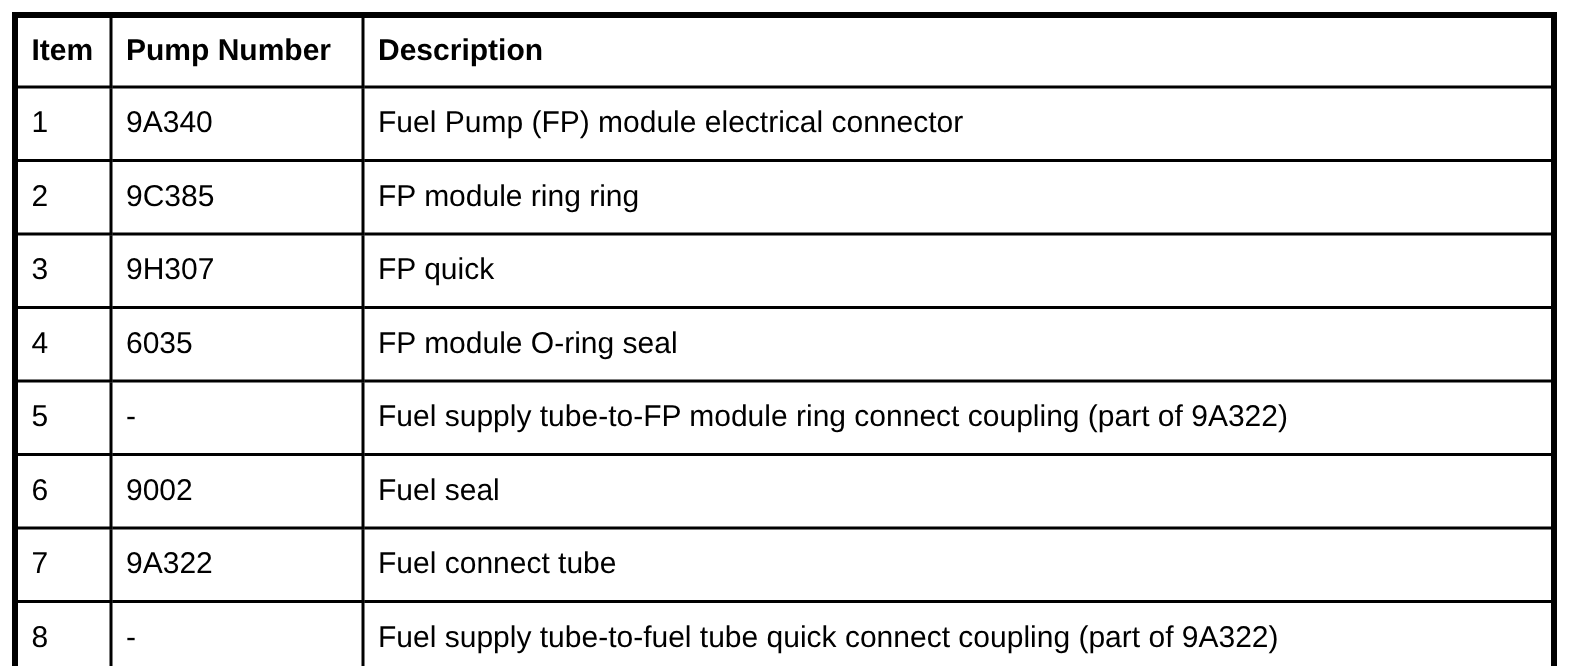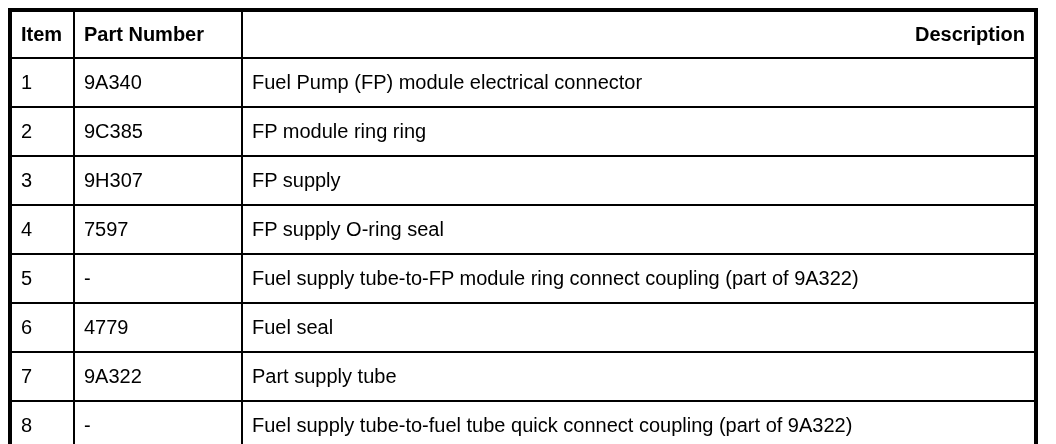--- a/index.html
+++ b/index.html
@@ -54,21 +54,21 @@
     font-weight: bold;
     height: 45px;
   }
 
   .th-item,
   .th-part {
     text-align: left;
   }
 
   .th-desc {
-    text-align: right;
+    text-align: left;
   }
 
   .cell-item,
   .cell-part,
   .cell-desc {
     font-weight: normal;
     text-align: left;
   }
 </style>
 </head>
@@ -77,59 +77,59 @@
 <div class="sheet">
   <table class="parts-table">
     <colgroup>
       <col class="col-item">
       <col class="col-part">
       <col class="col-desc">
     </colgroup>
     <thead>
       <tr>
         <th class="th-item">Item</th>
-        <th class="th-part">Part Number</th>
+        <th class="th-part">Pump Number</th>
         <th class="th-desc">Description</th>
       </tr>
     </thead>
     <tbody>
       <tr>
         <td class="cell-item">1</td>
         <td class="cell-part">9A340</td>
         <td class="cell-desc">Fuel Pump (FP) module electrical connector</td>
       </tr>
       <tr>
         <td class="cell-item">2</td>
         <td class="cell-part">9C385</td>
         <td class="cell-desc">FP module ring ring</td>
       </tr>
       <tr>
         <td class="cell-item">3</td>
         <td class="cell-part">9H307</td>
-        <td class="cell-desc">FP supply</td>
+        <td class="cell-desc">FP quick</td>
       </tr>
       <tr>
         <td class="cell-item">4</td>
-        <td class="cell-part">7597</td>
-        <td class="cell-desc">FP supply O-ring seal</td>
+        <td class="cell-part">6035</td>
+        <td class="cell-desc">FP module O-ring seal</td>
       </tr>
       <tr>
         <td class="cell-item">5</td>
         <td class="cell-part">-</td>
         <td class="cell-desc">Fuel supply tube-to-FP module ring connect coupling (part of 9A322)</td>
       </tr>
       <tr>
         <td class="cell-item">6</td>
-        <td class="cell-part">4779</td>
+        <td class="cell-part">9002</td>
         <td class="cell-desc">Fuel seal</td>
       </tr>
       <tr>
         <td class="cell-item">7</td>
         <td class="cell-part">9A322</td>
-        <td class="cell-desc">Part supply tube</td>
+        <td class="cell-desc">Fuel connect tube</td>
       </tr>
       <tr>
         <td class="cell-item">8</td>
         <td class="cell-part">-</td>
         <td class="cell-desc">Fuel supply tube-to-fuel tube quick connect coupling (part of 9A322)</td>
       </tr>
     </tbody>
   </table>
 </div>
 

